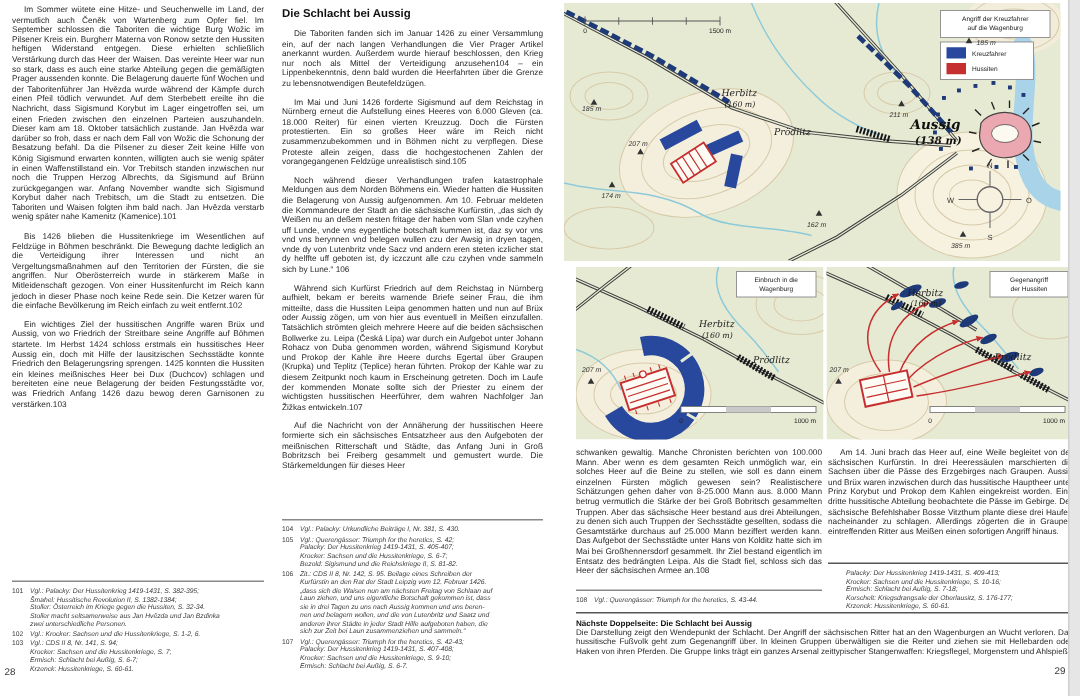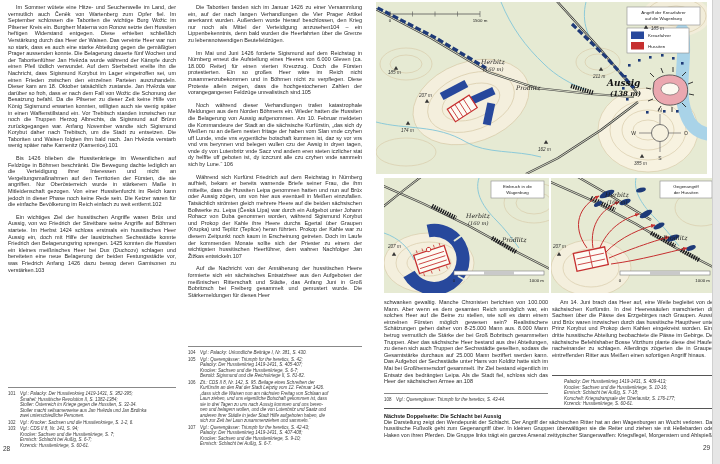--- a/index.html
+++ b/index.html
@@ -65,20 +65,21 @@
     <span class="fn-lines"><div>Vgl.: Krocker: Sachsen und die Hussitenkriege, S. 1-2, 6.</div></span>
   </div>
   <div class="fn">
     <span class="fn-num">103</span>
     <span class="fn-lines"><div>Vgl.: CDS II 8, Nr. 141, S. 94;</div><div>Krocker: Sachsen und die Hussitenkriege, S. 7;</div><div>Ermisch: Schlacht bei Außig, S. 6-7;</div><div>Krzenck: Hussitenkriege, S. 60-61.</div></span>
   </div>
 </div>
 <div class="pagenum" style="left:3px;top:445px;">28</div>
 
 <div class="col body-text" style="left:188px;top:4px;width:174px;">
+  <h1 class="article-heading">Die Schlacht bei Aussig</h1>
   <p class="para">Die Taboriten fanden sich im Januar 1426 zu einer Versammlung ein, auf der nach langen Verhandlungen die Vier Prager Artikel anerkannt wurden. Außerdem wurde hierauf beschlossen, den Krieg nur noch als Mittel der Verteidigung anzusehen104 – ein Lippenbekenntnis, denn bald wurden die Heerfahrten über die Grenze zu lebensnotwendigen Beutefeldzügen.</p>
   <p class="para">Im Mai und Juni 1426 forderte Sigismund auf dem Reichstag in Nürnberg erneut die Aufstellung eines Heeres von 6.000 Gleven (ca. 18.000 Reiter) für einen vierten Kreuzzug. Doch die Fürsten protestierten. Ein so großes Heer wäre im Reich nicht zusammenzubekommen und in Böhmen nicht zu verpflegen. Diese Proteste allein zeigen, dass die hochgestochenen Zahlen der vorangegangenen Feldzüge unrealistisch sind.105</p>
   <p class="para">Noch während dieser Verhandlungen trafen katastrophale Meldungen aus dem Norden Böhmens ein. Wieder hatten die Hussiten die Belagerung von Aussig aufgenommen. Am 10. Februar meldeten die Kommandeure der Stadt an die sächsische Kurfürstin, „das sich dy Weißen nu an deßem nesten fritage der haben vom Slan vnde czyhen uff Lunde, vnde vns eygentliche botschaft kummen ist, daz sy vor vns vnd vns berynnen vnd belegen wullen czu der Awsig in dryen tagen, vnde dy von Lutenbritz vnde Sacz vnd andern eren steten iczlicher stat dy helffte uff geboten ist, dy iczczunt alle czu czyhen vnde sammeln sich by Lune.“ 106</p>
   <p class="para">Während sich Kurfürst Friedrich auf dem Reichstag in Nürnberg aufhielt, bekam er bereits warnende Briefe seiner Frau, die ihm mitteilte, dass die Hussiten Leipa genommen hatten und nun auf Brüx oder Aussig zögen, um von hier aus eventuell in Meißen einzufallen. Tatsächlich strömten gleich mehrere Heere auf die beiden sächsischen Bollwerke zu. Leipa (Česká Lípa) war durch ein Aufgebot unter Johann Rohacz von Duba genommen worden, während Sigismund Korybut und Prokop der Kahle ihre Heere durchs Egertal über Graupen (Krupka) und Teplitz (Teplice) heran führten. Prokop der Kahle war zu diesem Zeitpunkt noch kaum in Erscheinung getreten. Doch im Laufe der kommenden Monate sollte sich der Priester zu einem der wichtigsten hussitischen Heerführer, dem wahren Nachfolger Jan Žižkas entwickeln.107</p>
   <p class="para">Auf die Nachricht von der Annäherung der hussitischen Heere formierte sich ein sächsisches Entsatzheer aus den Aufgeboten der meißnischen Ritterschaft und Städte, das Anfang Juni in Groß Bobritzsch bei Freiberg gesammelt und gemustert wurde. Die Stärkemeldungen für dieses Heer</p>
 </div>
 
 <div class="fnblock" style="left:188px;top:346px;width:174px;">
   <div class="fnrule"></div>
   <div class="fn">

